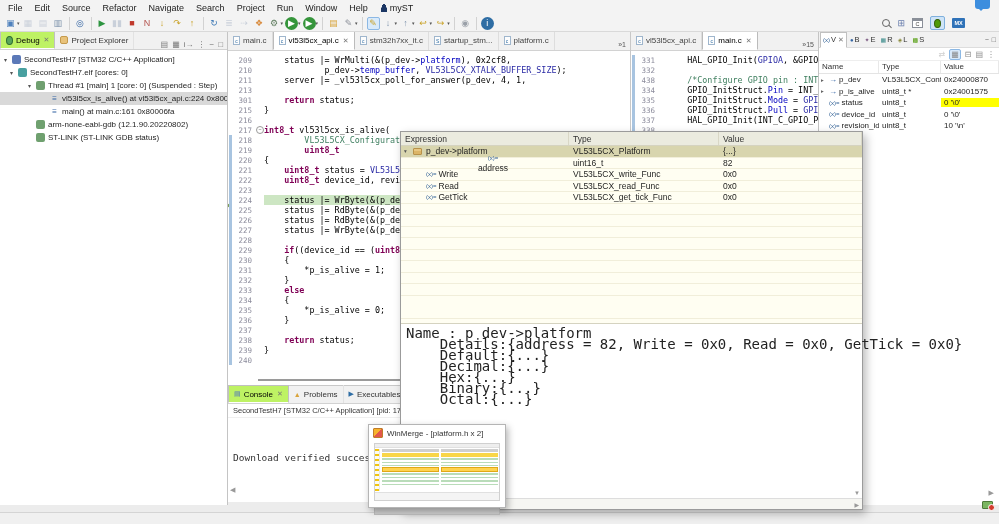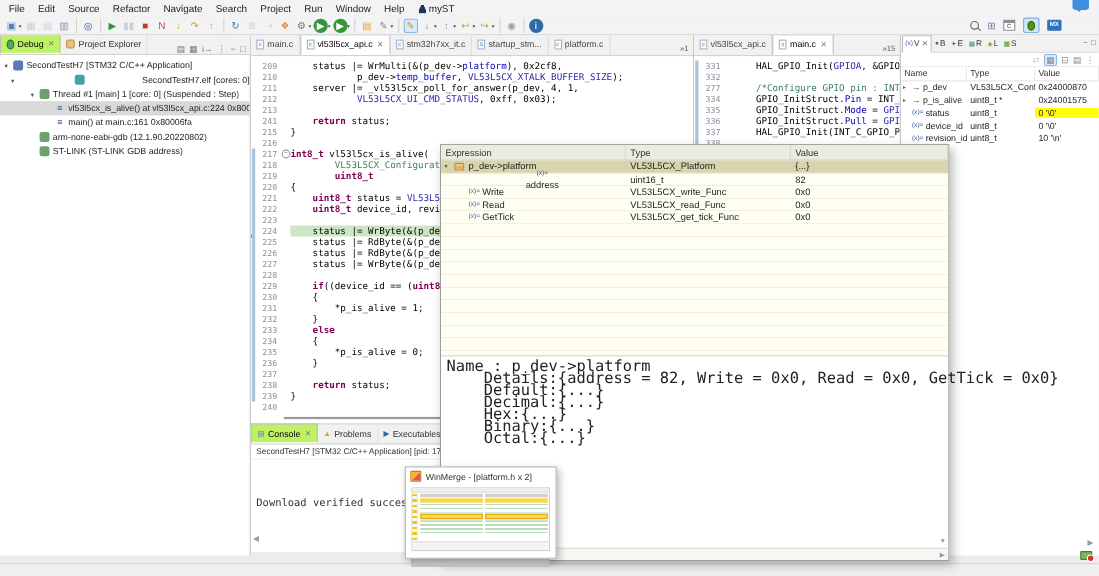--- a/index.html
+++ b/index.html
@@ -365,21 +365,21 @@
           <span>□</span>
         </div>
     </div>
     <div class="tree">
 
     <div class="trow" style="padding-left: 2px;">
         <span class="tw">▾</span>
         <span class="ti" style="background-color: rgb(91, 121, 184);"></span>
         <span class="tl">SecondTestH7 [STM32 C/C++ Application]</span>
       </div>
-        <div class="trow" style="padding-left: 8px; justify-content: space-between;">
+        <div class="trow" style="padding-left: 8px;">
         <span class="tw">▾</span>
         <span class="ti" style="background-color: rgb(72, 160, 160);"></span>
         <span class="tl">SecondTestH7.elf [cores: 0]</span>
       </div>
         <div class="trow" style="padding-left: 26px;">
         <span class="tw">▾</span>
         <span class="ti" style="background-color: rgb(111, 159, 111);"></span>
         <span class="tl">Thread #1 [main] 1 [core: 0] (Suspended : Step)</span>
       </div>
         <div class="trow sel" style="padding-left: 40px;">
@@ -393,21 +393,21 @@
         <span class="tl">main() at main.c:161 0x80006fa</span>
       </div>
         <div class="trow" style="padding-left: 26px;">
         <span class="tw"></span>
         <span class="ti" style="background-color: rgb(111, 160, 111);"></span>
         <span class="tl">arm-none-eabi-gdb (12.1.90.20220802)</span>
       </div>
         <div class="trow" style="padding-left: 26px;">
         <span class="tw"></span>
         <span class="ti" style="background-color: rgb(111, 160, 111);"></span>
-        <span class="tl">ST-LINK (ST-LINK GDB address)</span>
+        <span class="tl">ST-LINK (ST-LINK GDB status)</span>
       </div>
       </div>
   </div>
 
   <div class="editor" id="ed1">
     <div class="etabs">
       <div style="display:flex;align-items:flex-end;height:19px">
 
       <div class="etab">
           <span class="cfile">c</span>
@@ -454,33 +454,27 @@
           <span class="codeln">            p_dev-&gt;<span class="tk-f">temp_buffer</span>, <span class="tk-m">VL53L5CX_XTALK_BUFFER_SIZE</span>);</span>
         </div>
           <div class="ln">
           <span class="lmargin"></span>
           <span class="lnum">211</span>
           <span class="fold"></span>
           <span class="codeln">    server |= _vl53l5cx_poll_for_answer(p_dev, 4, 1,</span>
         </div>
           <div class="ln">
           <span class="lmargin"></span>
-          <span class="lnum">212</span>
-          <span class="fold"></span>
-          <span class="codeln">            <span class="tk-m">VL53L5CX_UI_CMD_STATUS</span>, 0xff, 0x03);</span>
-        </div>
-          <div class="ln">
-          <span class="lmargin"></span>
           <span class="lnum">213</span>
           <span class="fold"></span>
           <span class="codeln"></span>
         </div>
           <div class="ln">
           <span class="lmargin"></span>
-          <span class="lnum">241</span>
+          <span class="lnum">301</span>
           <span class="fold"></span>
           <span class="codeln">    <span class="tk-k">return</span> status;</span>
         </div>
           <div class="ln">
           <span class="lmargin"></span>
           <span class="lnum">215</span>
           <span class="fold"></span>
           <span class="codeln">}</span>
         </div>
           <div class="ln">
@@ -666,21 +660,21 @@
           <span class="codeln">    HAL_GPIO_Init(<span class="tk-m">GPIOA</span>, &amp;GPIO_InitStruct);</span>
         </div>
           <div class="ln">
           <span class="lmargin"></span>
           <span class="lnum">332</span>
           <span class="fold"></span>
           <span class="codeln"></span>
         </div>
           <div class="ln">
           <span class="lmargin"></span>
-          <span class="lnum">277</span>
+          <span class="lnum">438</span>
           <span class="fold"></span>
           <span class="codeln">    <span class="tk-c">/*Configure GPIO pin : INT_C_Pin */</span></span>
         </div>
           <div class="ln">
           <span class="lmargin"></span>
           <span class="lnum">334</span>
           <span class="fold"></span>
           <span class="codeln">    GPIO_InitStruct.<span class="tk-f">Pin</span> = INT_C_Pin;</span>
         </div>
           <div class="ln">

